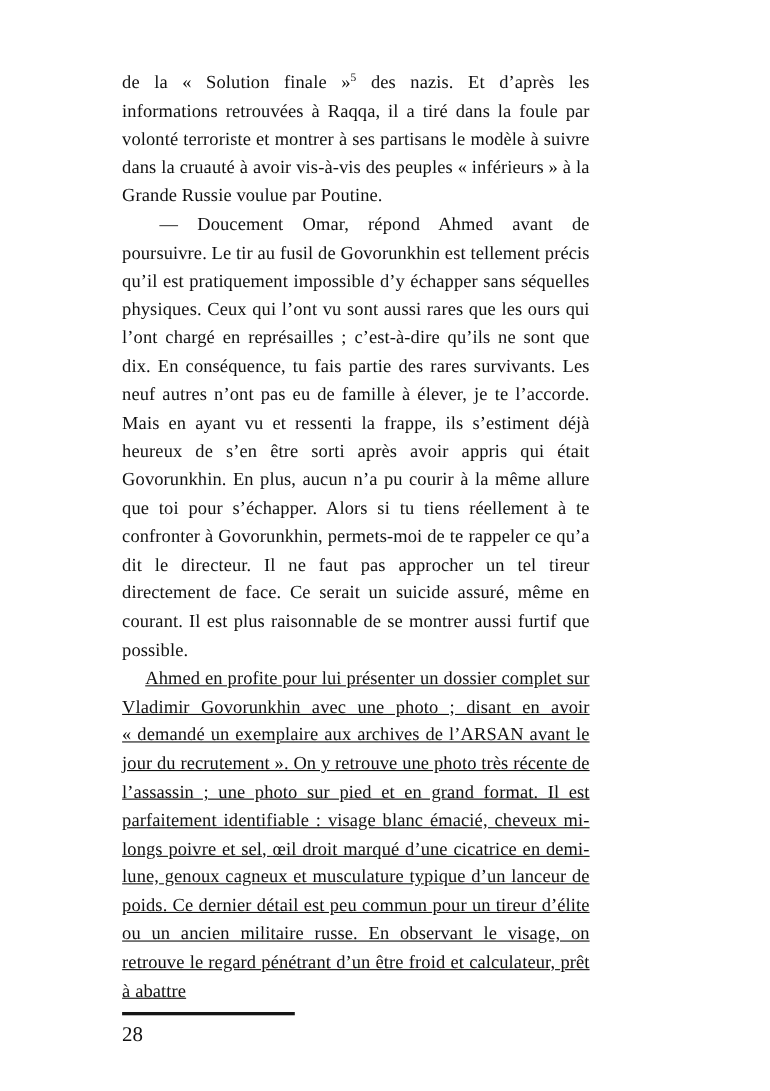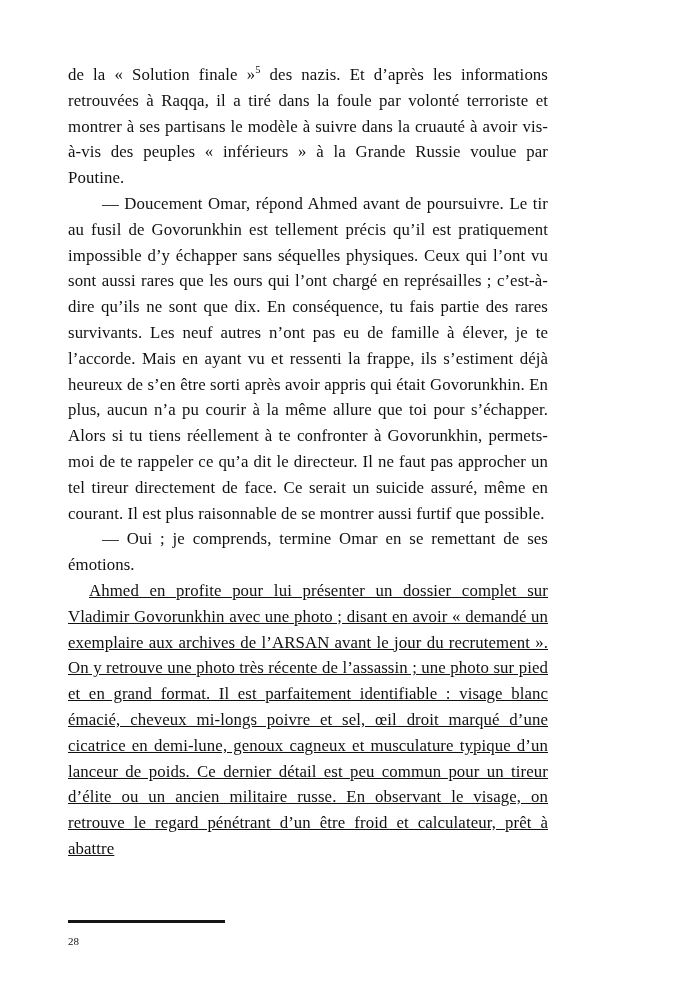--- a/index.html
+++ b/index.html
@@ -10,25 +10,24 @@
   body {
     width: 700px;
     height: 992px;
     font-family: "Liberation Serif", "DejaVu Serif", serif;
     color: #111111;
   }
   .page {
     box-sizing: border-box;
     width: 628px;
     height: 992px;
-    padding: 62px 92px 0 56px;
+    padding: 62px 92px 0 111px;
     display: flex;
     flex-direction: column;
     background: #ffffff;
-    margin-left: 12px;
   }
   .text-block {
     flex: 0 1 auto;
   }
   .para {
     margin: 0;
     font-size: 16.8px;
     line-height: 25.8px;
     text-align: justify;
     letter-spacing: 0.1px;
@@ -53,38 +52,37 @@
   }
   .footnote {
     margin: 0;
     font-size: 13.4px;
     line-height: 17.5px;
     text-align: justify;
   }
   .footnote sup.fnref { font-size: 9px; }
   .page-number {
     margin-top: 5px;
-    font-size: 11px;
+    font-size: 19px;
     line-height: 22px;
     text-align: left;
   }
 </style>
 </head>
 <body>
 
 <div class="page">
 
   <div class="text-block">
 
     <p class="para no-indent"><span>de la «&nbsp;Solution finale&nbsp;»</span><sup class="fnref">5</sup><span> des nazis. Et d’après les informations retrouvées à Raqqa, il a tiré dans la foule par volonté terroriste et montrer à ses partisans le modèle à suivre dans la cruauté à avoir vis-à-vis des peuples «&nbsp;inférieurs&nbsp;» à la Grande Russie voulue par Poutine.</span></p>
 
 
     <p class="para dialogue">— Doucement Omar, répond Ahmed avant de poursuivre. Le tir au fusil de Govorunkhin est tellement précis qu’il est pratiquement impossible d’y échapper sans séquelles physiques. Ceux qui l’ont vu sont aussi rares que les ours qui l’ont chargé en représailles&nbsp;; c’est-à-dire qu’ils ne sont que dix. En conséquence, tu fais partie des rares survivants. Les neuf autres n’ont pas eu de famille à élever, je te l’accorde. Mais en ayant vu et ressenti la frappe, ils s’estiment déjà heureux de s’en être sorti après avoir appris qui était Govorunkhin. En plus, aucun n’a pu courir à la même allure que toi pour s’échapper. Alors si tu tiens réellement à te confronter à Govorunkhin, permets-moi de te rappeler ce qu’a dit le directeur. Il ne faut pas approcher un tel tireur directement de face. Ce serait un suicide assuré, même en courant. Il est plus raisonnable de se montrer aussi furtif que possible.</p>
 
-    <p class="para dialogue">— Oui&nbsp;; je comprends, termine Omar en se remettant de ses émotions.</p>
 
     <p class="para indent">Ahmed en profite pour lui présenter un dossier complet sur Vladimir Govorunkhin avec une photo&nbsp;; disant en avoir «&nbsp;demandé un exemplaire aux archives de l’ARSAN avant le jour du recrutement&nbsp;». On y retrouve une photo très récente de l’assassin&nbsp;; une photo sur pied et en grand format. Il est parfaitement identifiable&nbsp;: visage blanc émacié, cheveux mi-longs poivre et sel, œil droit marqué d’une cicatrice en demi-lune, genoux cagneux et musculature typique d’un lanceur de poids. Ce dernier détail est peu commun pour un tireur d’élite ou un ancien militaire russe. En observant le visage, on retrouve le regard pénétrant d’un être froid et calculateur, prêt à abattre</p>
 
   </div>
 
   <div class="footnote-area">
     <div class="footnote-rule"></div>
     <div class="page-number">28</div>
   </div>
 

